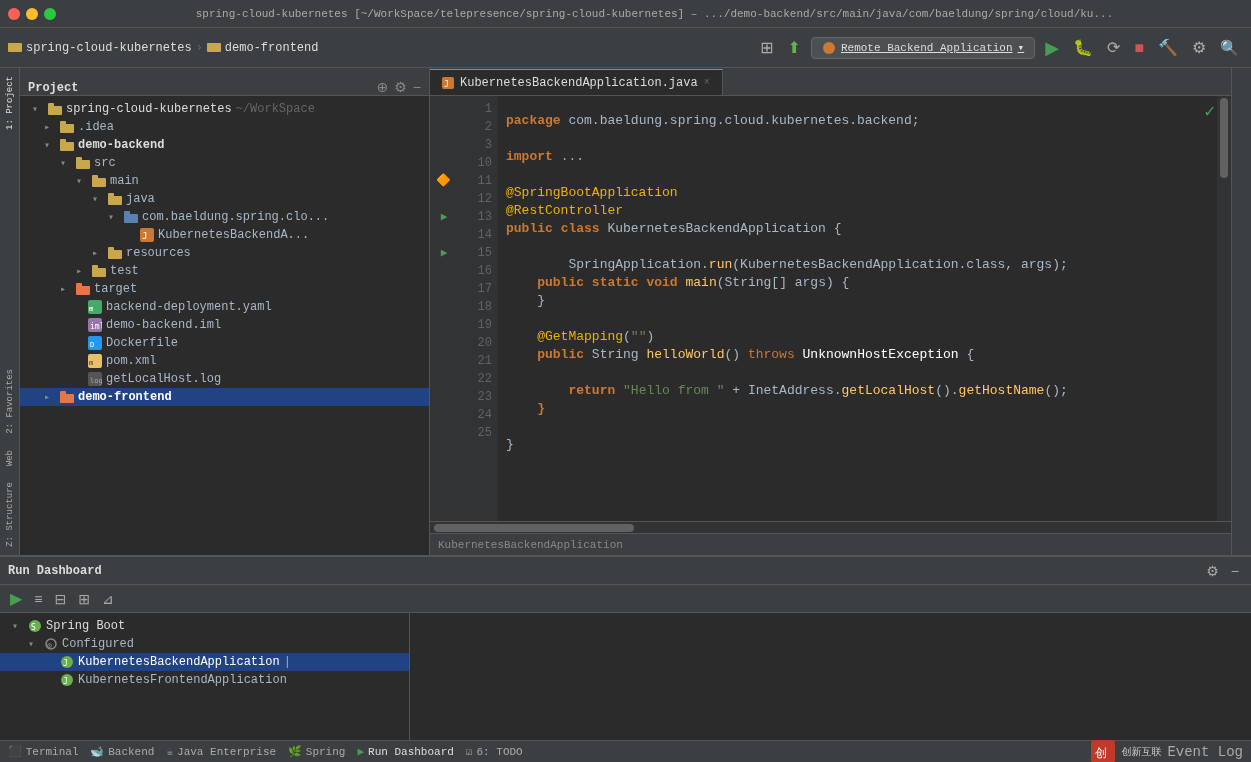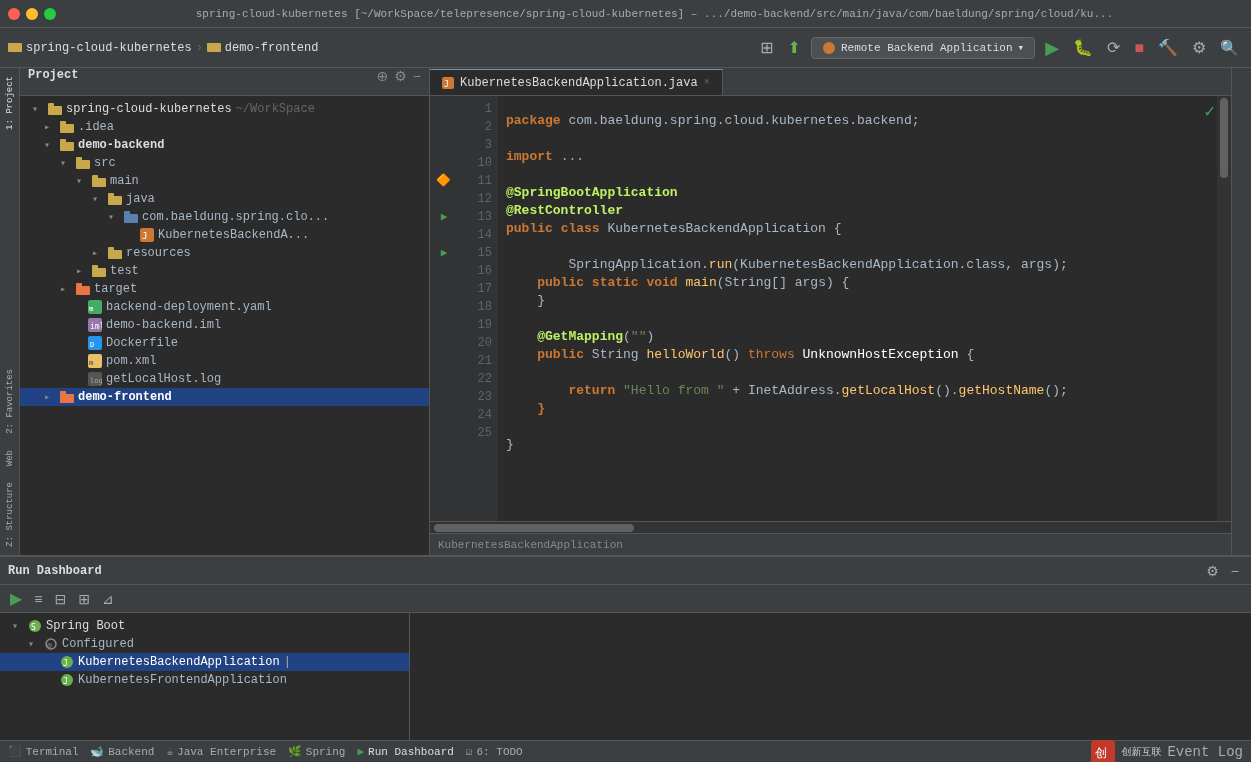--- a/index.html
+++ b/index.html
@@ -73,20 +73,21 @@
       background: #4c5052;
       border: 1px solid #666;
       border-radius: 4px;
       color: #ddd;
       padding: 3px 10px;
       font-size: 11px;
       display: flex;
       align-items: center;
       gap: 5px;
       cursor: pointer;
+      text-decoration: underline;
     }
     .toolbar-icon-btn {
       background: none;
       border: none;
       color: #aaa;
       font-size: 16px;
       cursor: pointer;
       padding: 2px 4px;
     }
 
@@ -125,21 +126,21 @@
       display: flex;
       flex-direction: column;
       border-right: 1px solid #555;
       flex-shrink: 0;
       overflow: hidden;
     }
     .panel-header {
       background: #3c3f41;
       height: 28px;
       display: flex;
-      align-items: flex-start;
+      align-items: flex-end;
       padding: 0 8px;
       border-bottom: 1px solid #555;
       gap: 6px;
     }
     .panel-title {
       color: #ddd;
       font-size: 12px;
       font-weight: bold;
       flex: 1;
     }
@@ -230,21 +231,21 @@
       line-height: 18px;
       font-size: 13px;
     }
     .code-line {
       white-space: pre;
       min-height: 18px;
     }
     
     .kw { color: #cc7832; font-weight: bold; } 
     .kw2 { color: #cc7832; } 
-    .ann { color: #bef264; font-weight: bold; } 
+    .ann { color: #eab308; } 
     .str { color: #6a8759; } 
     .fn { color: #ffc66d; } 
     .pkg { color: #a9b7c6; } 
     .punc { color: #a9b7c6; }
 
     
     .editor-scrollbar {
       width: 14px;
       background: #313335;
       flex-shrink: 0;

